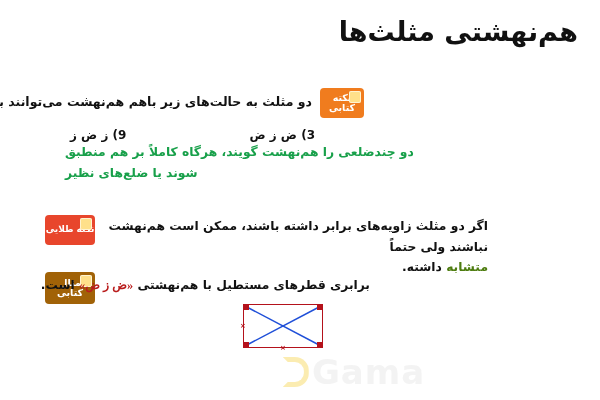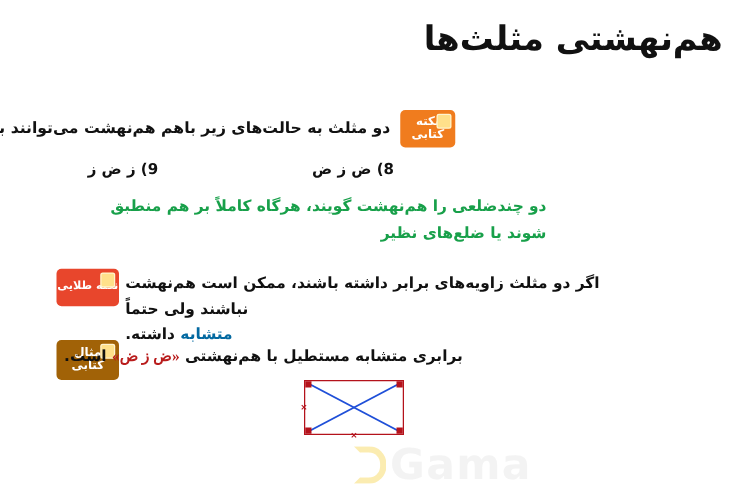--- a/index.html
+++ b/index.html
@@ -96,44 +96,44 @@
     width: 245px;
     display: flex;
     justify-content: space-between;
     direction: rtl;
     font-size: 12px;
     font-weight: bold;
     color: #111111;
   }
   .green-para {
     position: absolute;
-    top: 155px;
+    top: 142px;
     right: 163px;
     width: 372px;
     direction: rtl;
     font-size: 12.3px;
     font-weight: bold;
     color: #18a04a;
     line-height: 1.72;
-    text-align: right;
+    text-align: left;
   }
   .note2-para {
     position: absolute;
     top: 216px;
     right: 112px;
     width: 388px;
     direction: rtl;
     font-size: 12.3px;
     font-weight: bold;
     color: #111111;
     line-height: 1.68;
-    text-align: left;
+    text-align: right;
   }
   .pink {
-    color: #0369a1;
+    color: #4d7c0f;
   }
   .example-para {
     position: absolute;
     top: 278px;
     right: 230px;
     direction: rtl;
     font-size: 12.3px;
     font-weight: bold;
     color: #111111;
     white-space: nowrap;
@@ -213,21 +213,21 @@
 
   <div class="badge badge-note1">
     <span class="badge-icon"></span>
     <span class="l1">نکته</span>
     <span class="l2">کتابی</span>
   </div>
 
   <div class="line line-note1">دو مثلث به حالت‌های زیر باهم هم‌نهشت می‌توانند باشد.</div>
 
   <div class="options">
-    <span>8) ض ز ض</span>
+    <span>3) ض ز ض</span>
     <span>9) ز ض ز</span>
   </div>
 
   <div class="green-para">
     <div>دو چندضلعی را هم‌نهشت گویند، هرگاه کاملاً بر هم منطبق شوند یا ضلع‌های نظیر</div>
   </div>
 
   <div class="badge badge-note2">
     <span class="badge-icon"></span>
     <span class="l1">نکته طلایی</span>
@@ -240,21 +240,21 @@
     </div>
   </div>
 
   <div class="badge badge-example">
     <span class="badge-icon"></span>
     <span class="l1">مثال</span>
     <span class="l2">کتابی</span>
   </div>
 
   <div class="example-para">
-    <span>برابری متشابه مستطیل با هم‌نهشتی </span><span class="blue-text">«ض ز ض»</span><span> است.</span>
+    <span>برابری قطرهای مستطیل با هم‌نهشتی </span><span class="blue-text">«ض ز ض»</span><span> است.</span>
   </div>
 
   <div class="figure">
     <div class="rect"></div>
     <svg width="88" height="52">
       <line x1="6" y1="6" x2="82" y2="46" stroke="#1f4fd8" stroke-width="1.5"></line>
       <line x1="82" y1="6" x2="6" y2="46" stroke="#1f4fd8" stroke-width="1.5"></line>
     </svg>
     <span class="corner c-tl"></span>
     <span class="corner c-tr"></span>

